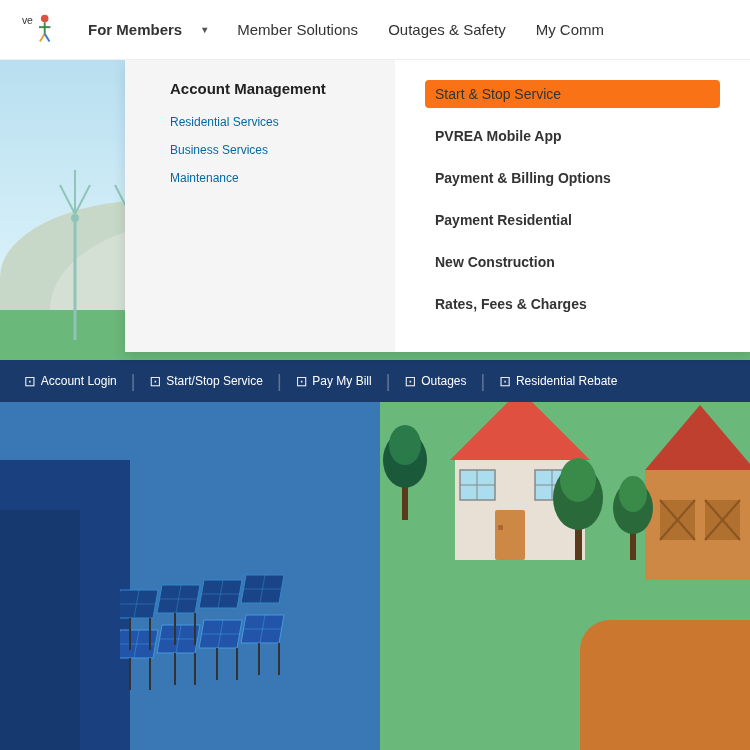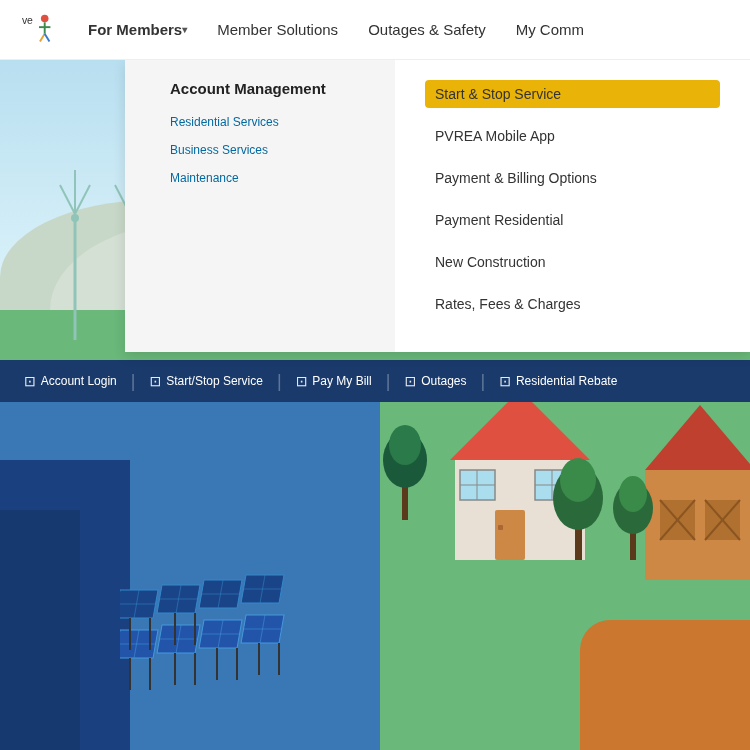--- a/index.html
+++ b/index.html
@@ -30,21 +30,21 @@
       display: flex;
       gap: 30px;
       align-items: center;
     }
     .nav-item {
       font-size: 15px;
       color: #333;
       cursor: pointer;
       display: flex;
       align-items: center;
-      gap: 0;
+      gap: 20px;
     }
     .nav-item.active {
       font-weight: bold;
     }
     .nav-item .chevron {
       font-size: 10px;
       color: #555;
     }
 
     .dropdown-left {
@@ -70,23 +70,24 @@
       background: #fff;
       padding: 20px 30px;
     }
     .dropdown-right-item {
       font-size: 14px;
       color: #333;
       margin-bottom: 14px;
       cursor: pointer;
       padding: 6px 10px;
       border-radius: 4px;
+      font-weight: bold;
     }
     .dropdown-right-item.highlighted {
-      background: #eab308;
+      background: #f97316;
       color: #333;
       font-weight: 500;
     }
 
     
     .quick-bar {
       position: absolute;
       top: 360px;
       left: 0;
       right: 0;

